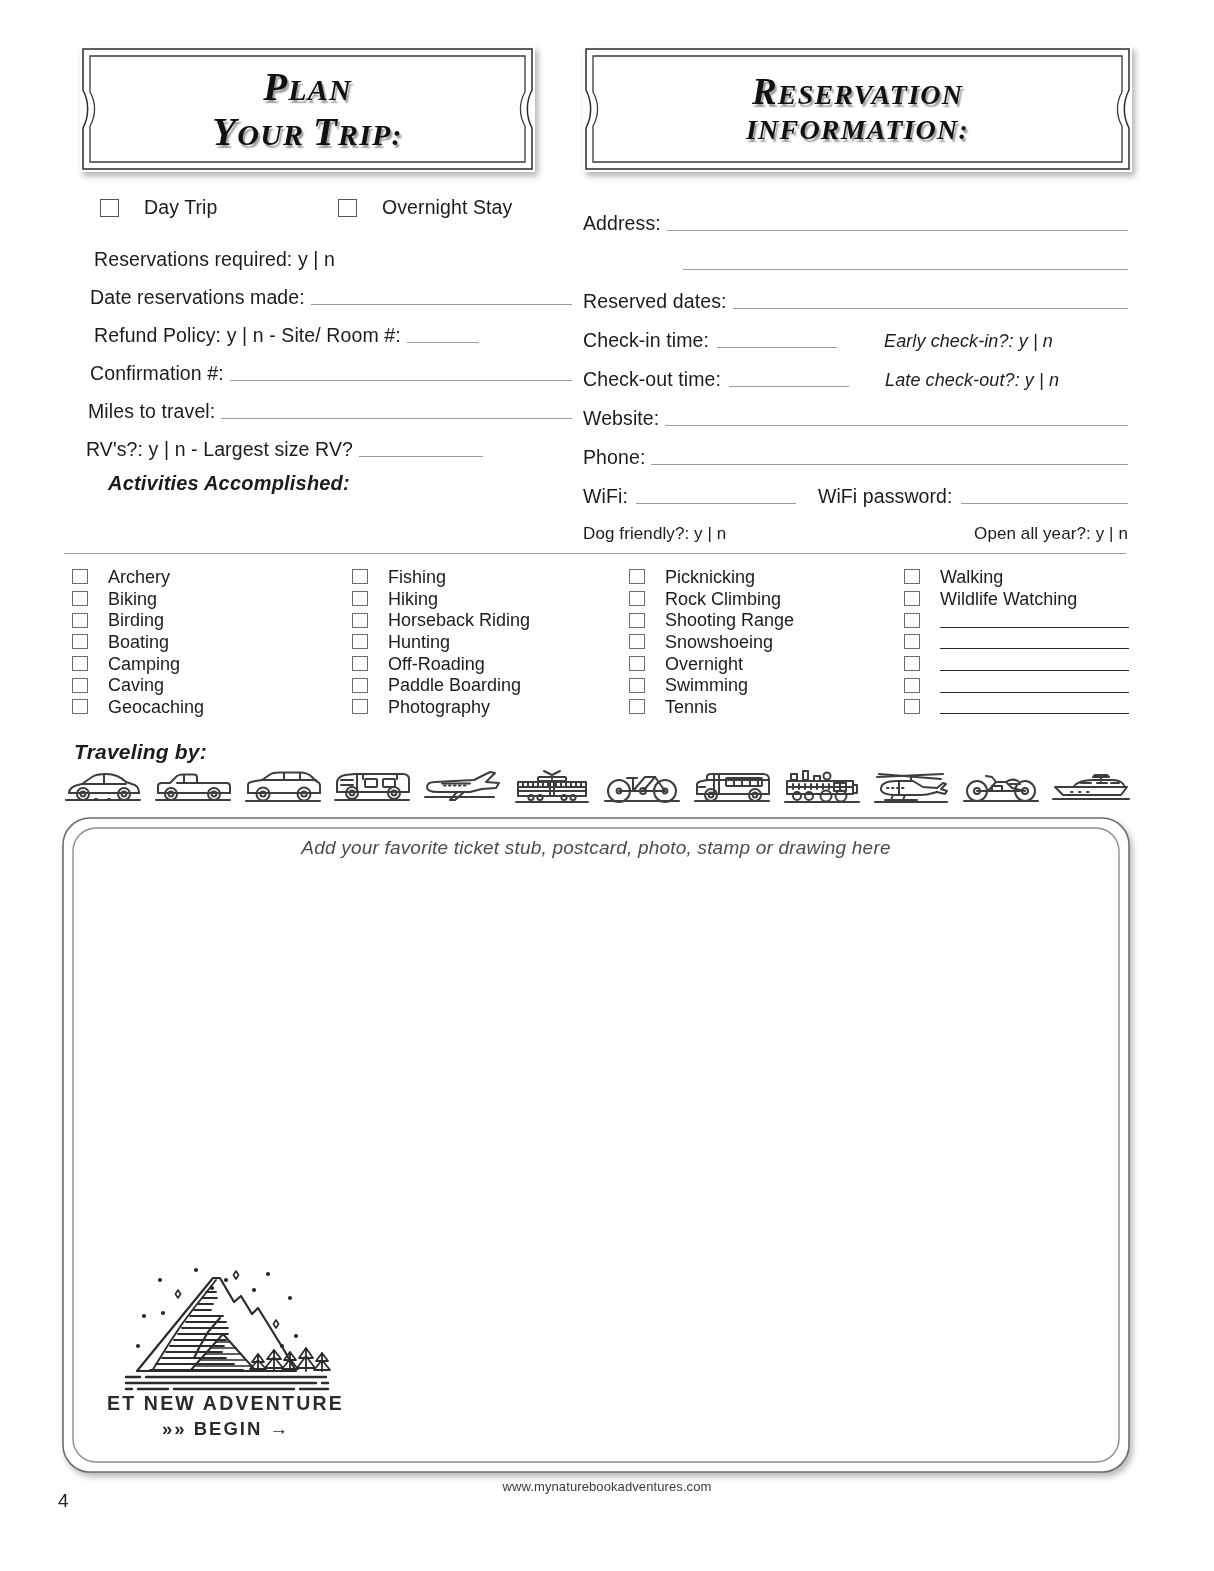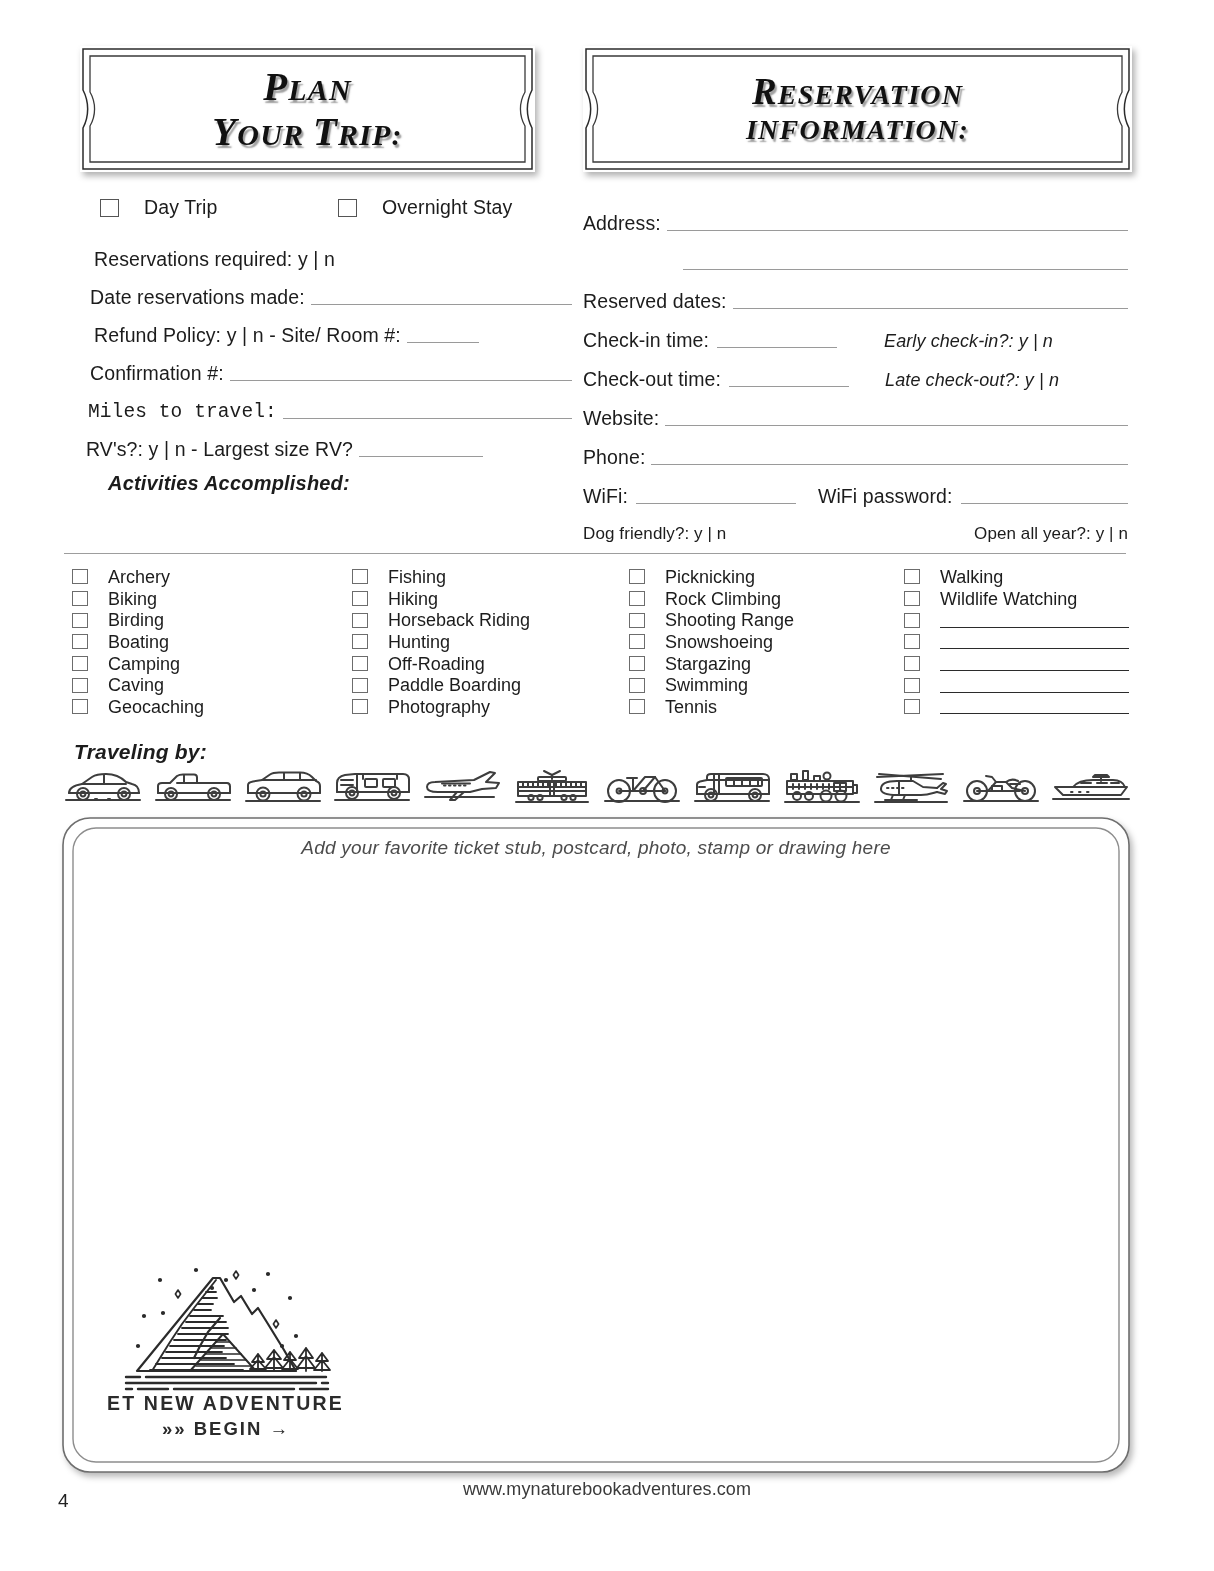--- a/index.html
+++ b/index.html
@@ -121,21 +121,21 @@
     font-size:19px; font-style:italic; color:#4c4c4c;
     letter-spacing:0.2px;
   }
 
   
   #adventure-logo { position:absolute; left:108px; top:1258px; width:236px; height:185px; }
 
   
   #page-number { position:absolute; left:58px; top:1490px; font-size:19px; color:#222; }
   #footer-url  { position:absolute; left:0; width:1214px; top:1479px; text-align:center;
-                 font-size:18px; color:#3a3a3a; letter-spacing:0.1px; }
+                 font-size:13px; color:#3a3a3a; letter-spacing:0.1px; }
 </style>
 </head>
 <body>
 
 <div class="banner-row">
 
   <div class="banner" id="banner-left">
     <svg width="455" height="126" viewBox="0 0 455 126" aria-hidden="true">
       <path d="M0,0 H455 V126 H0 Z" fill="none"></path>
       <path d="M3,3 H452 V44 A41,41 0 0 0 452,82 V123 H3 V82 A41,41 0 0 0 3,44 Z" fill="#ffffff" stroke="#2b2b2b" stroke-width="1.5"></path>
@@ -184,21 +184,21 @@
   <div class="lrow fld" style="padding-left:22px;">
     <span class="lbl">Refund Policy: y | n - Site/ Room #:</span>
     <span class="rule" style="flex:0 0 72px;"></span>
   </div>
 
   <div class="lrow fld" style="padding-left:18px;">
     <span class="lbl">Confirmation #:</span>
     <span class="rule"></span>
   </div>
 
-  <div class="lrow fld" style="padding-left:16px;font-family:Liberation Mono, monospace;">
+  <div class="lrow fld" style="padding-left:16px;">
     <span class="lbl">Miles to travel:</span>
     <span class="rule"></span>
   </div>
 
 
   <div class="lrow fld" style="padding-left:14px;">
     <span class="lbl">RV's?: y | n  -   Largest size RV?</span>
     <span class="rule" style="flex:0 0 124px;"></span>
   </div>
 
@@ -336,21 +336,21 @@
     <div class="act-item">
         <span class="cbx"></span>
         <span class="txt">Shooting Range</span>
       </div>
     <div class="act-item">
         <span class="cbx"></span>
         <span class="txt">Snowshoeing</span>
       </div>
     <div class="act-item">
         <span class="cbx"></span>
-        <span class="txt">Stargazing</span>
+        <span class="txt">Overnight</span>
       </div>
     <div class="act-item">
         <span class="cbx"></span>
         <span class="txt">Swimming</span>
       </div>
     <div class="act-item">
         <span class="cbx"></span>
         <span class="txt">Tennis</span>
       </div>
   </div>

